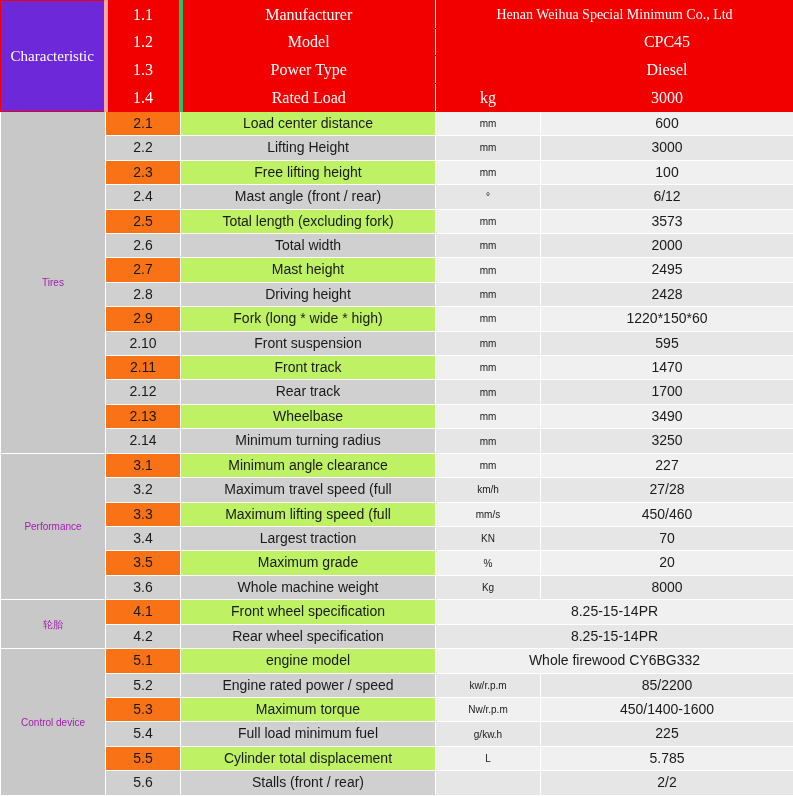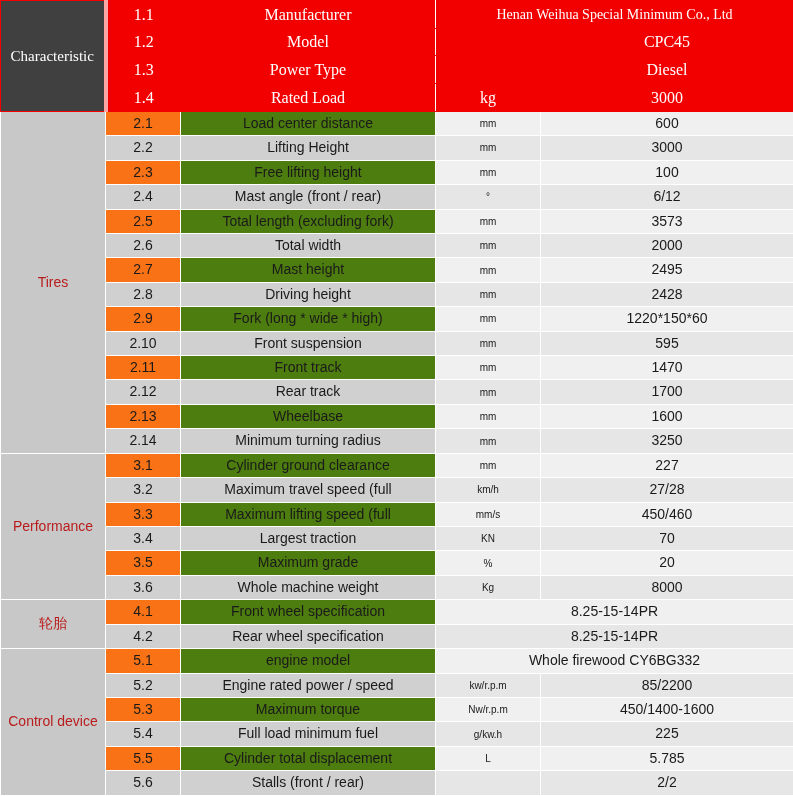--- a/index.html
+++ b/index.html
@@ -31,51 +31,51 @@
     white-space: nowrap;
   }
   col.c-group { width: 105px; }
   col.c-no    { width: 75px; }
   col.c-item  { width: 255px; }
   col.c-unit  { width: 105px; }
   col.c-val   { width: 253px; }
 
   
   td.group {
-    font-size: 14px;
+    font-size: 10px;
     background: #c8c8c8;
-    color: #b91c1c;
+    color: #a21caf;
   }
   td.group.red {
-    background: #404040;
+    background: #6d28d9;
     color: #ffffff;
     font-family: "Liberation Serif", serif;
     font-size: 15px;
   }
 
   
   tr.redrow td {
     background: #f20000;
     color: #ffffff;
     font-family: "Liberation Serif", serif;
     font-size: 16px;
     border-color: #f20000;
   }
   tr.redrow td.sep {
-    border-left: 1px solid #22c55e;
+    border-left: 4px solid #22c55e;
     border-right: 1px solid #ffffff;
     text-align: center;
   }
   tr.redrow td.no {
     border-left: 4px solid #fca5a5;
   }
 
   
   td.no       { background: #f97316; }
-  td.item     { background: #4d7c0f; }
+  td.item     { background: #bef264; }
   td.unit     { background: #f0f0f0; }
   td.val      { background: #f0f0f0; }
 
   tr.alt td.no, tr.alt td.item { background: #d0d0d0; }
   tr.alt td.unit, tr.alt td.val { background: #e6e6e6; }
 
   td.item { font-size: 14px; }
   td.no   { font-size: 14px; }
   td.unit { font-size: 10px; }
   td.val  { font-size: 14px; }
@@ -187,32 +187,32 @@
       <tr class="alt">
         <td class="no">2.12</td>
         <td class="item">Rear track</td>
         <td class="unit">mm</td>
         <td class="val">1700</td>
       </tr>
       <tr>
         <td class="no">2.13</td>
         <td class="item">Wheelbase</td>
         <td class="unit">mm</td>
-        <td class="val">1600</td>
+        <td class="val">3490</td>
       </tr>
       <tr class="alt">
         <td class="no">2.14</td>
         <td class="item">Minimum turning radius</td>
         <td class="unit">mm</td>
         <td class="val">3250</td>
       </tr>
       <tr>
         <td rowspan="6" class="group" style="white-space: normal;">Performance</td>
         <td class="no">3.1</td>
-        <td class="item">Cylinder ground clearance</td>
+        <td class="item">Minimum angle clearance</td>
         <td class="unit">mm</td>
         <td class="val">227</td>
       </tr>
       <tr class="alt">
         <td class="no">3.2</td>
         <td class="item">Maximum travel speed (full</td>
         <td class="unit">km/h</td>
         <td class="val">27/28</td>
       </tr>
       <tr>

